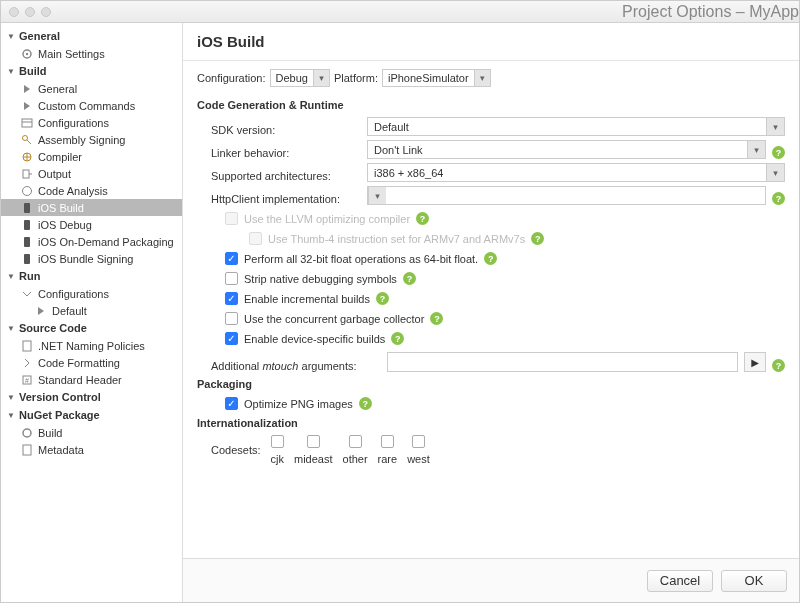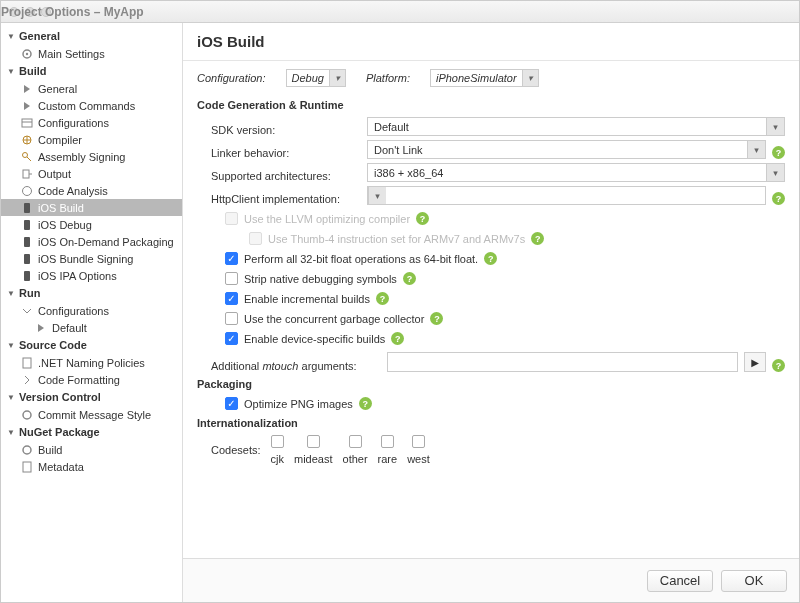--- a/index.html
+++ b/index.html
@@ -1,34 +1,34 @@
 <!DOCTYPE html>
 <html><head>
 <meta charset="utf-8">
 <style>
 * { box-sizing: border-box; margin: 0; padding: 0; }
 body { font-family: -apple-system, "Helvetica Neue", Arial, sans-serif; font-size: 11px; color: #333; background: #f0f0f0; width: 800px; height: 603px; overflow: hidden; }
 .window { width: 800px; height: 603px; background: #fff; border: 1px solid #ccc; display: flex; flex-direction: column; }
 .titlebar { height: 22px; background: linear-gradient(#f7f7f7,#eaeaea); display: flex; align-items: center; border-bottom: 1px solid #d0d0d0; position: relative; }
 .traffic { display: flex; gap: 6px; margin-left: 8px; }
 .traffic span { width: 10px; height: 10px; border-radius: 50%; background: #ddd; border: 1px solid #c8c8c8; }
-.title { position: absolute; left: 0; right: 0; text-align: left; color: #888; font-size: 12px; pointer-events: none; font-weight: bold; }
+.title { position: absolute; left: 0; right: 0; text-align: right; color: #888; font-size: 16px; pointer-events: none; }
 .body { flex: 1; display: flex; overflow: hidden; }
 .sidebar { width: 182px; border-right: 1px solid #ddd; overflow-y: auto; padding: 4px 0; }
 .cat { display: flex; align-items: center; gap: 4px; padding: 3px 6px; font-weight: bold; cursor: pointer; }
 .cat .tri { font-size: 8px; color: #666; width: 8px; }
 .item { display: flex; align-items: center; gap: 5px; padding: 2.5px 6px 2.5px 20px; cursor: pointer; }
 .item.selected { background: #b8b8b8; color: #fff; }
 .item.sub { padding-left: 34px; }
 .icon { width: 12px; height: 12px; display: inline-flex; align-items: center; justify-content: center; flex-shrink: 0; }
 .icon svg { width: 12px; height: 12px; }
 .main { flex: 1; display: flex; flex-direction: column; overflow: hidden; }
 .main-header { padding: 10px 14px; border-bottom: 1px solid #e5e5e5; font-size: 15px; font-weight: bold; }
 .main-body { flex: 1; overflow-y: auto; padding: 8px 14px; }
-.cfg-row { display: flex; align-items: center; gap: 20px; margin-bottom: 12px; font-style: italic; }
+.cfg-row { display: flex; align-items: center; gap: 4px; margin-bottom: 12px; }
 .select { display: flex; align-items: center; background: #fff; border: 1px solid #ccc; height: 18px; font-size: 11px; }
 .select .val { padding: 0 5px; text-align: right; }
 .select .arr { width: 16px; height: 100%; background: #e5e5e5; display: flex; align-items: center; justify-content: center; font-size: 9px; color: #666; border-left: 1px solid #ccc; }
 .section-h { font-weight: bold; margin: 6px 0; }
 .form-row { display: flex; align-items: flex-end; margin: 4px 0 4px 14px; gap: 6px; }
 .form-row .lbl { width: 150px; }
 .form-row .ctrl { flex: 1; }
 .wide-select { display: flex; align-items: center; border: 1px solid #ccc; height: 19px; background: #fff; }
 .wide-select .val { flex: 1; padding: 0 6px; }
 .wide-select .arr { width: 18px; background: #e5e5e5; display: flex; align-items: center; justify-content: center; border-left: 1px solid #ccc; font-size: 9px; color: #666; height: 100%; }
@@ -101,38 +101,38 @@
             <svg viewBox="0 0 12 12">
               <rect x="1" y="2" width="10" height="8" fill="none" stroke="#888"></rect>
               <line x1="1" y1="5" x2="11" y2="5" stroke="#888"></line>
             </svg>
           </span>
           <span>Configurations</span>
         </div>
       <div class="item">
           <span class="icon">
             <svg viewBox="0 0 12 12">
+              <circle cx="4" cy="4" r="2.5" fill="none" stroke="#b8872a"></circle>
+              <line x1="6" y1="6" x2="10" y2="10" stroke="#b8872a"></line>
+            </svg>
+          </span>
+          <span>Assembly Signing</span>
+        </div>
+      <div class="item">
+          <span class="icon">
+            <svg viewBox="0 0 12 12">
               <circle cx="6" cy="6" r="4" fill="none" stroke="#b8872a"></circle>
               <path d="M6 2v8M2 6h8" stroke="#b8872a"></path>
             </svg>
           </span>
           <span>Compiler</span>
         </div>
       <div class="item">
           <span class="icon">
             <svg viewBox="0 0 12 12">
-              <circle cx="4" cy="4" r="2.5" fill="none" stroke="#b8872a"></circle>
-              <line x1="6" y1="6" x2="10" y2="10" stroke="#b8872a"></line>
-            </svg>
-          </span>
-          <span>Assembly Signing</span>
-        </div>
-      <div class="item">
-          <span class="icon">
-            <svg viewBox="0 0 12 12">
               <rect x="2" y="2" width="6" height="8" fill="none" stroke="#888"></rect>
               <path d="M8 6h3" stroke="#888"></path>
             </svg>
           </span>
           <span>Output</span>
         </div>
       <div class="item">
           <span class="icon">
             <svg viewBox="0 0 12 12">
               <circle cx="6" cy="6" r="4.5" fill="none" stroke="#888"></circle>
@@ -165,28 +165,20 @@
           <span>iOS On-Demand Packaging</span>
         </div>
       <div class="item">
           <span class="icon">
             <svg viewBox="0 0 12 12">
               <rect x="3" y="1" width="6" height="10" rx="1" fill="#555"></rect>
             </svg>
           </span>
           <span>iOS Bundle Signing</span>
         </div>
-      <div class="item">
-          <span class="icon">
-            <svg viewBox="0 0 12 12">
-              <rect x="3" y="1" width="6" height="10" rx="1" fill="#555"></rect>
-            </svg>
-          </span>
-          <span>iOS IPA Options</span>
-        </div>
 
       <div class="cat">
           <span class="tri">▼</span>
           <span>Run</span>
         </div>
       <div class="item">
           <span class="icon">
             <svg viewBox="0 0 12 12">
               <path d="M2 4l4 4 4-4" fill="none" stroke="#888"></path>
             </svg>
@@ -215,32 +207,33 @@
           <span>.NET Naming Policies</span>
         </div>
       <div class="item">
           <span class="icon">
             <svg viewBox="0 0 12 12">
               <path d="M4 2l4 4-4 4" fill="none" stroke="#888"></path>
             </svg>
           </span>
           <span>Code Formatting</span>
         </div>
+      <div class="item">
+          <span class="icon">
+            <svg viewBox="0 0 12 12">
+              <rect x="2" y="2" width="8" height="8" fill="none" stroke="#888"></rect>
+              <text x="4" y="9" font-size="7" fill="#888">#</text>
+            </svg>
+          </span>
+          <span>Standard Header</span>
+        </div>
 
       <div class="cat">
           <span class="tri">▼</span>
           <span>Version Control</span>
-        </div>
-      <div class="item">
-          <span class="icon">
-            <svg viewBox="0 0 12 12">
-              <circle cx="6" cy="6" r="4" fill="none" stroke="#888" stroke-width="1.5"></circle>
-            </svg>
-          </span>
-          <span>Commit Message Style</span>
         </div>
 
       <div class="cat">
           <span class="tri">▼</span>
           <span>NuGet Package</span>
         </div>
       <div class="item">
           <span class="icon">
             <svg viewBox="0 0 12 12">
               <circle cx="6" cy="6" r="4" fill="none" stroke="#888" stroke-width="1.5"></circle>

